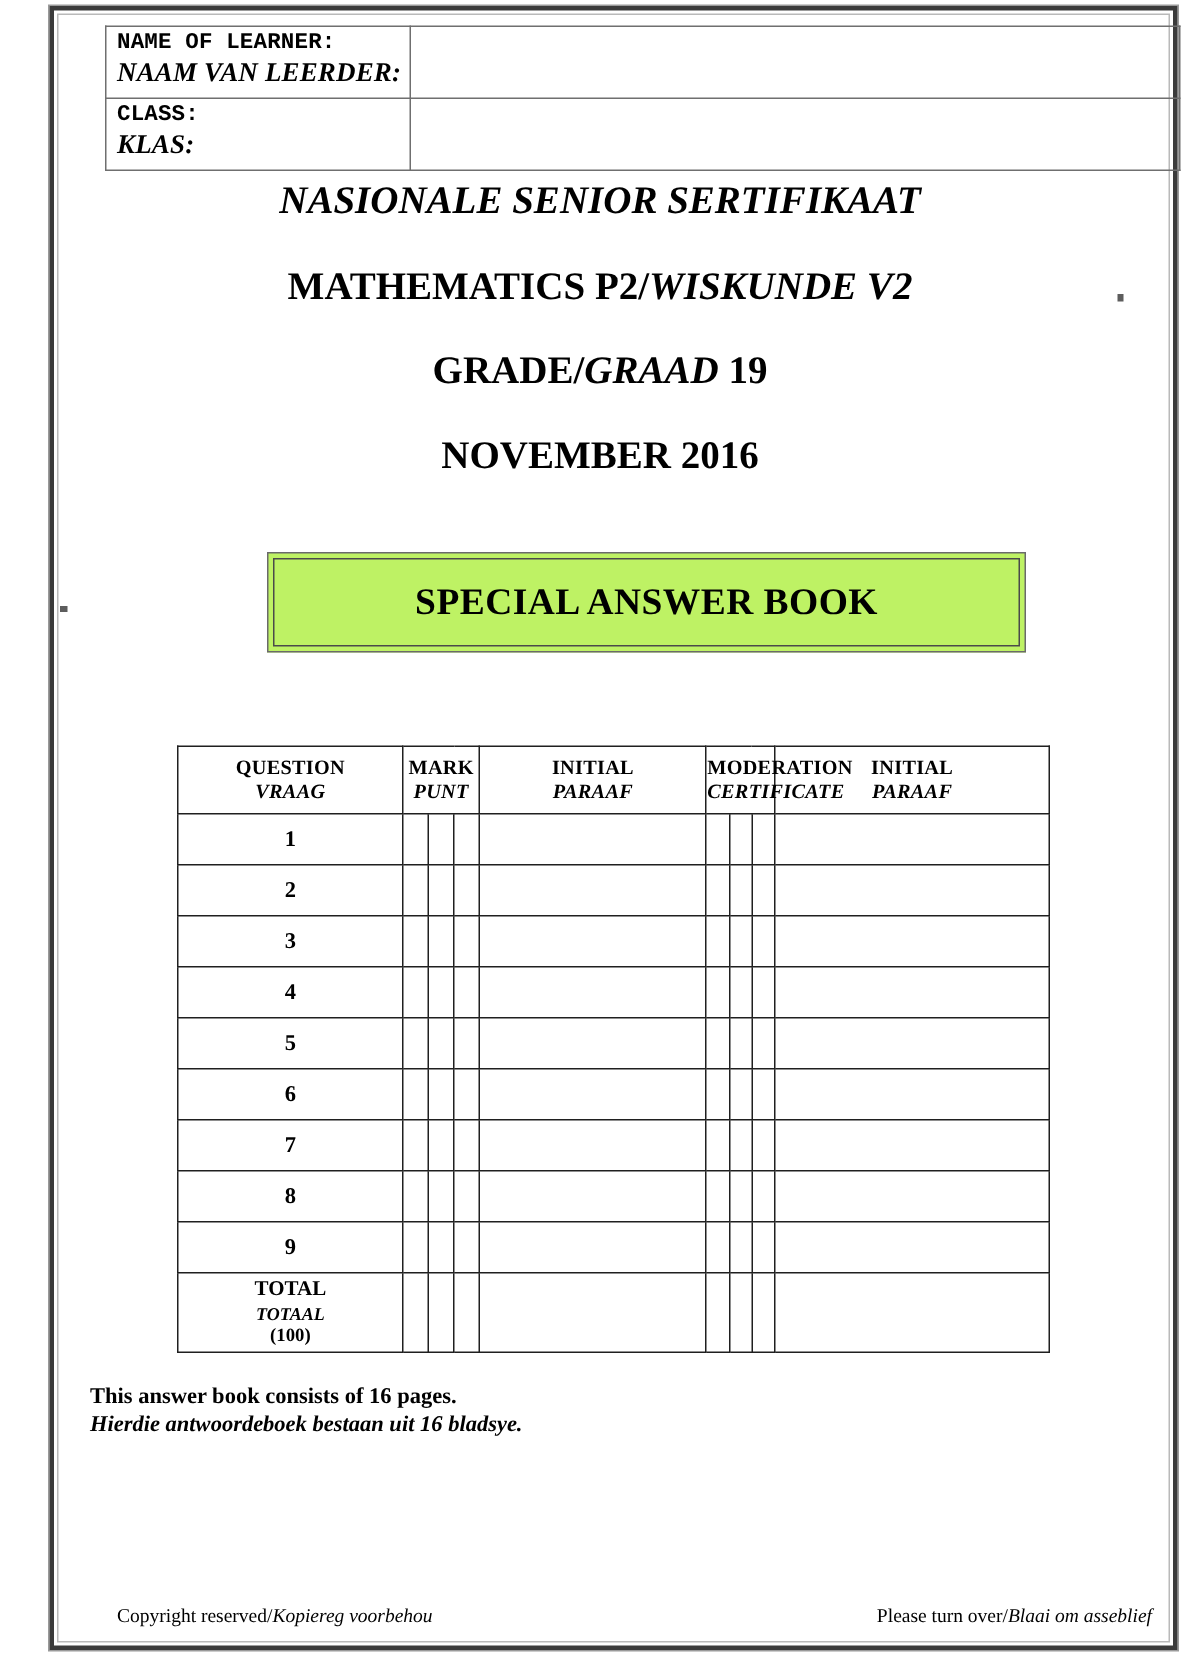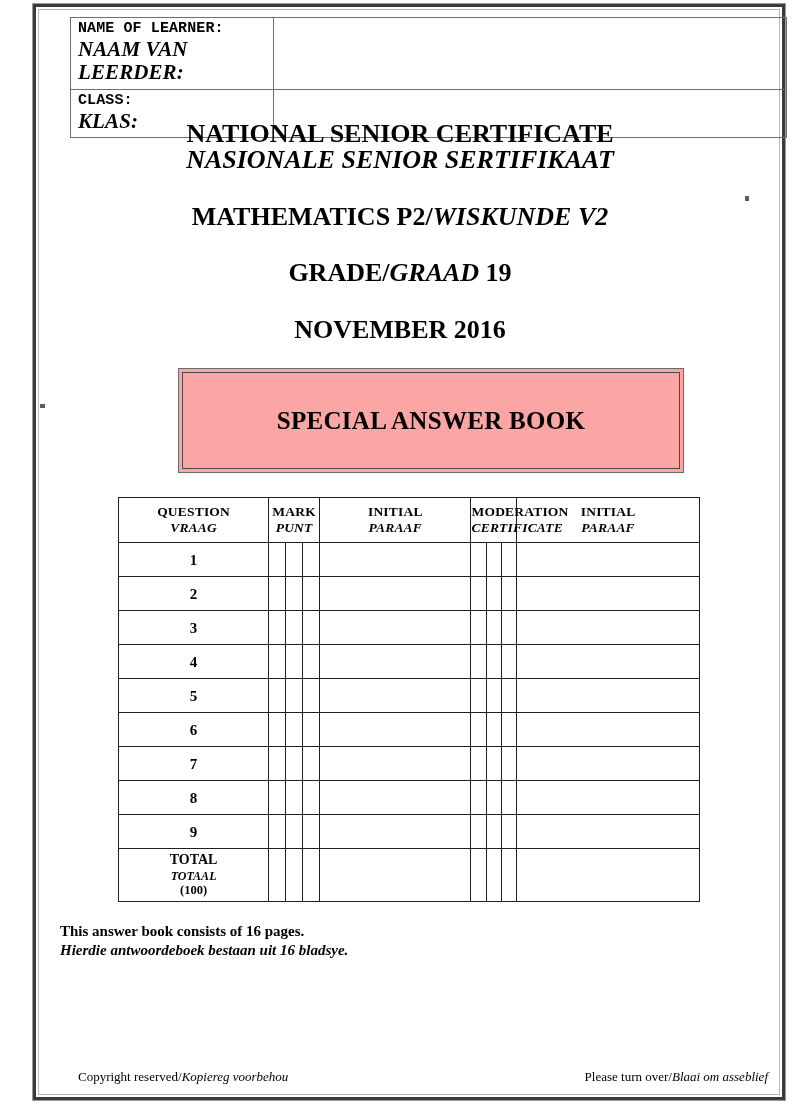--- a/index.html
+++ b/index.html
@@ -69,21 +69,21 @@
     font-weight: bold;
     font-size: 15px;
     line-height: 1.12;
     display: block;
     letter-spacing: .1px;
     font-family: Liberation Mono, monospace;
   }
   .lb-af {
     font-weight: bold;
     font-style: italic;
-    font-size: 21px;
+    font-size: 18px;
     line-height: 1.12;
     display: block;
     letter-spacing: .1px;
   }
 
   
   .headings {
     position: absolute;
     left: 60px;
     top: 121px;
@@ -101,24 +101,24 @@
   .h-gap-b { height: 30px; }
   .h-gap-c { height: 31px; }
   .i { font-style: italic; }
 
   
   .sab-box {
     position: absolute;
     left: 178px;
     top: 368px;
     width: 506px;
-    height: 105px;
+    height: 67px;
     border: 1px solid #6a6a6a;
     box-sizing: border-box;
-    background: #fca5a5;
+    background: #bef264;
   }
   .sab-inner {
     position: absolute;
     left: 3px; top: 3px; right: 3px; bottom: 3px;
     border: 1px solid #4a4a4a;
     box-sizing: border-box;
     display: flex;
     flex-direction: column;
     align-items: center;
     justify-content: center;
@@ -259,21 +259,20 @@
         <td class="label-col">
           <span class="lb-en">CLASS:</span>
           <span class="lb-af">KLAS:</span>
         </td>
         <td class="value-col"></td>
       </tr>
     </tbody>
   </table>
 
   <div class="headings">
-    <div class="h-line">NATIONAL SENIOR CERTIFICATE</div>
     <div class="h-line af">NASIONALE SENIOR SERTIFIKAAT</div>
     <div class="h-gap-a"></div>
     <div class="h-line"><span>MATHEMATICS P2/</span><span class="i">WISKUNDE V2</span></div>
     <div class="h-gap-b"></div>
     <div class="h-line"><span>GRADE/</span><span class="i">GRAAD</span>&nbsp;<span>19</span></div>
     <div class="h-gap-c"></div>
     <div class="h-line">NOVEMBER 2016</div>
   </div>
 
   <div class="sab-box">

